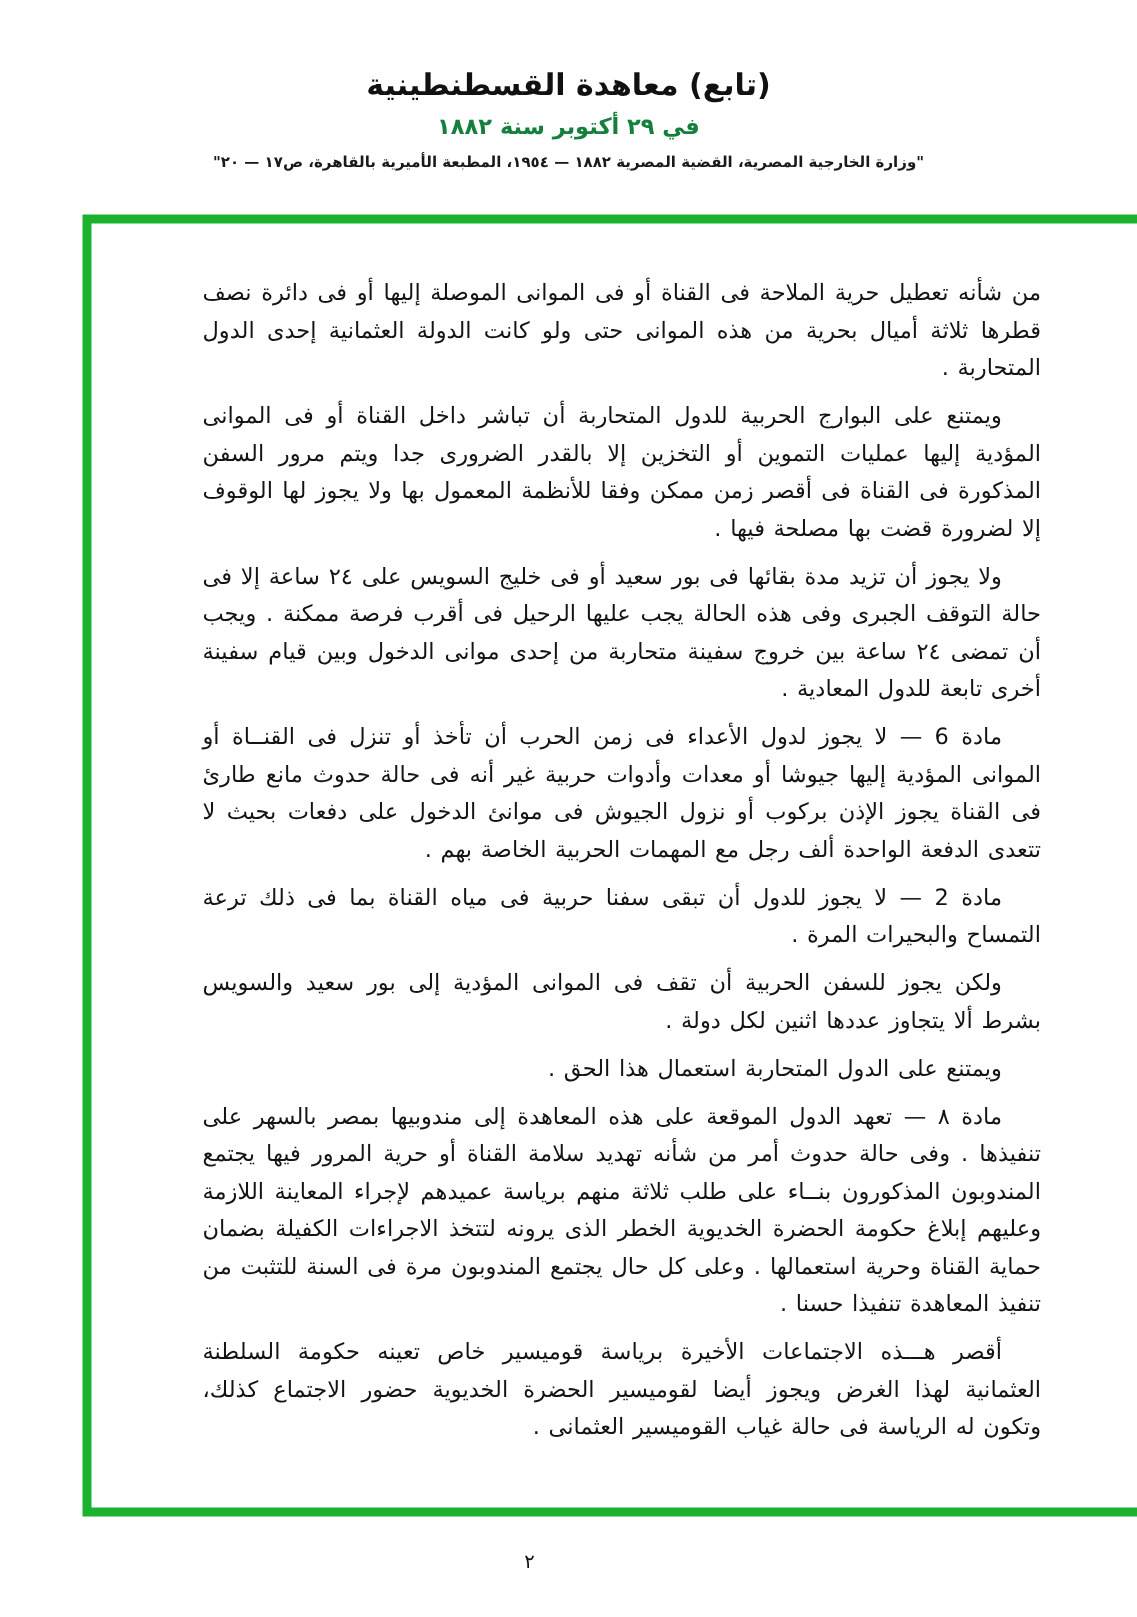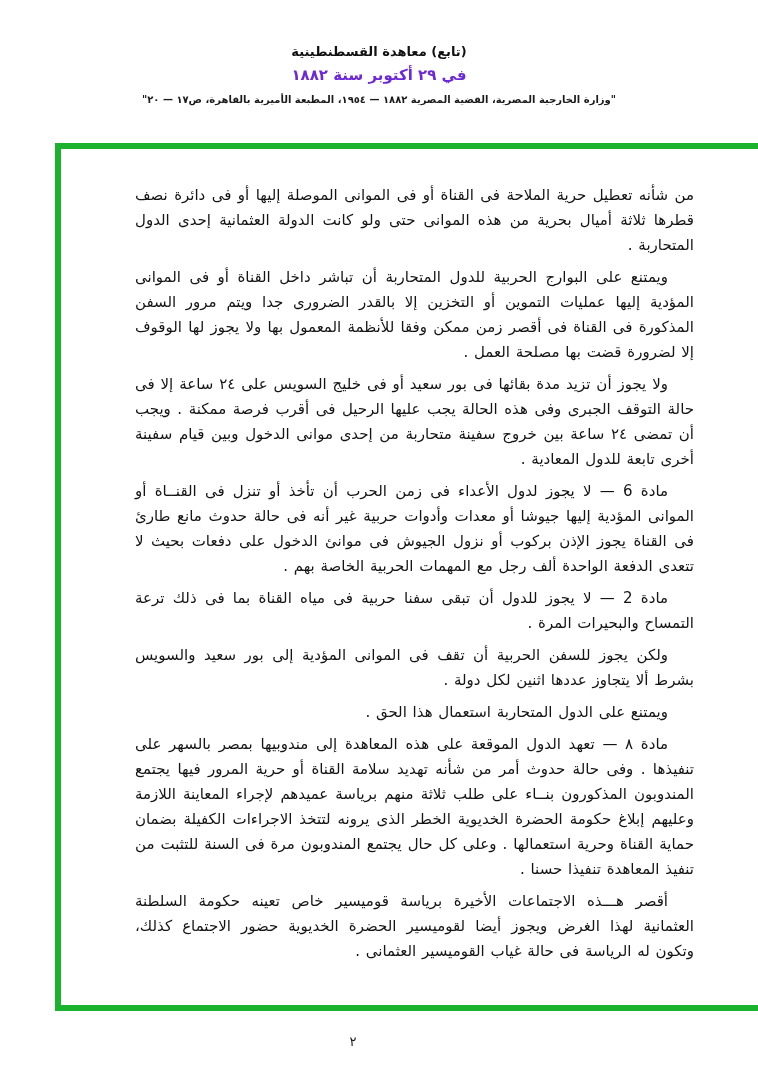--- a/index.html
+++ b/index.html
@@ -14,29 +14,29 @@
     font-family: "DejaVu Sans", sans-serif;
     color: #161616;
     overflow: hidden;
   }
   .page-header {
     direction: rtl;
     text-align: center;
     padding-top: 44px;
   }
   .page-header .title-line {
-    font-size: 13px;
+    font-size: 20px;
     font-weight: bold;
     color: #111;
   }
   .page-header .date-line {
     font-size: 15px;
     font-weight: bold;
     margin-top: 7px;
-    color: #6d28d9;
+    color: #15803d;
   }
   .page-header .source-line {
     font-size: 10px;
     font-weight: bold;
     margin-top: 10px;
     color: #1a1a1a;
     letter-spacing: 0.1px;
   }
   .highlight-frame {
     position: absolute;
@@ -81,21 +81,21 @@
 
 <div class="page-header">
   <div class="title-line">(تابع) معاهدة القسطنطينية</div>
   <div class="date-line">في ٢٩ أكتوبر سنة ١٨٨٢</div>
   <div class="source-line">"وزارة الخارجية المصرية، القضية المصرية ١٨٨٢ — ١٩٥٤، المطبعة الأميرية بالقاهرة، ص١٧ — ٢٠"</div>
 </div>
 
 <div class="highlight-frame">
   <div class="treaty-text">
     <p class="continuation">من شأنه تعطيل حرية الملاحة فى القناة أو فى الموانى الموصلة إليها أو فى دائرة نصف قطرها ثلاثة أميال بحرية من هذه الموانى حتى ولو كانت الدولة العثمانية إحدى الدول المتحاربة .</p>
-    <p>ويمتنع على البوارج الحربية للدول المتحاربة أن تباشر داخل القناة أو فى الموانى المؤدية إليها عمليات التموين أو التخزين إلا بالقدر الضرورى جدا ويتم مرور السفن المذكورة فى القناة فى أقصر زمن ممكن وفقا للأنظمة المعمول بها ولا يجوز لها الوقوف إلا لضرورة قضت بها مصلحة العمل .</p>
+    <p>ويمتنع على البوارج الحربية للدول المتحاربة أن تباشر داخل القناة أو فى الموانى المؤدية إليها عمليات التموين أو التخزين إلا بالقدر الضرورى جدا ويتم مرور السفن المذكورة فى القناة فى أقصر زمن ممكن وفقا للأنظمة المعمول بها ولا يجوز لها الوقوف إلا لضرورة قضت بها مصلحة فيها .</p>
     <p>ولا يجوز أن تزيد مدة بقائها فى بور سعيد أو فى خليج السويس على ٢٤ ساعة إلا فى حالة التوقف الجبرى وفى هذه الحالة يجب عليها الرحيل فى أقرب فرصة ممكنة . ويجب أن تمضى ٢٤ ساعة بين خروج سفينة متحاربة من إحدى موانى الدخول وبين قيام سفينة أخرى تابعة للدول المعادية .</p>
     <p>مادة 6 — لا يجوز لدول الأعداء فى زمن الحرب أن تأخذ أو تنزل فى القنــاة أو الموانى المؤدية إليها جيوشا أو معدات وأدوات حربية غير أنه فى حالة حدوث مانع طارئ فى القناة يجوز الإذن بركوب أو نزول الجيوش فى موانئ الدخول على دفعات بحيث لا تتعدى الدفعة الواحدة ألف رجل مع المهمات الحربية الخاصة بهم .</p>
     <p>مادة 2 — لا يجوز للدول أن تبقى سفنا حربية فى مياه القناة بما فى ذلك ترعة التمساح والبحيرات المرة .</p>
     <p>ولكن يجوز للسفن الحربية أن تقف فى الموانى المؤدية إلى بور سعيد والسويس بشرط ألا يتجاوز عددها اثنين لكل دولة .</p>
     <p>ويمتنع على الدول المتحاربة استعمال هذا الحق .</p>
     <p>مادة ٨ — تعهد الدول الموقعة على هذه المعاهدة إلى مندوبيها بمصر بالسهر على تنفيذها . وفى حالة حدوث أمر من شأنه تهديد سلامة القناة أو حرية المرور فيها يجتمع المندوبون المذكورون بنــاء على طلب ثلاثة منهم برياسة عميدهم لإجراء المعاينة اللازمة وعليهم إبلاغ حكومة الحضرة الخديوية الخطر الذى يرونه لتتخذ الاجراءات الكفيلة بضمان حماية القناة وحرية استعمالها . وعلى كل حال يجتمع المندوبون مرة فى السنة للتثبت من تنفيذ المعاهدة تنفيذا حسنا .</p>
     <p>أقصر هـــذه الاجتماعات الأخيرة برياسة قوميسير خاص تعينه حكومة السلطنة العثمانية لهذا الغرض ويجوز أيضا لقوميسير الحضرة الخديوية حضور الاجتماع كذلك، وتكون له الرياسة فى حالة غياب القوميسير العثمانى .</p>
   </div>
 </div>
 

